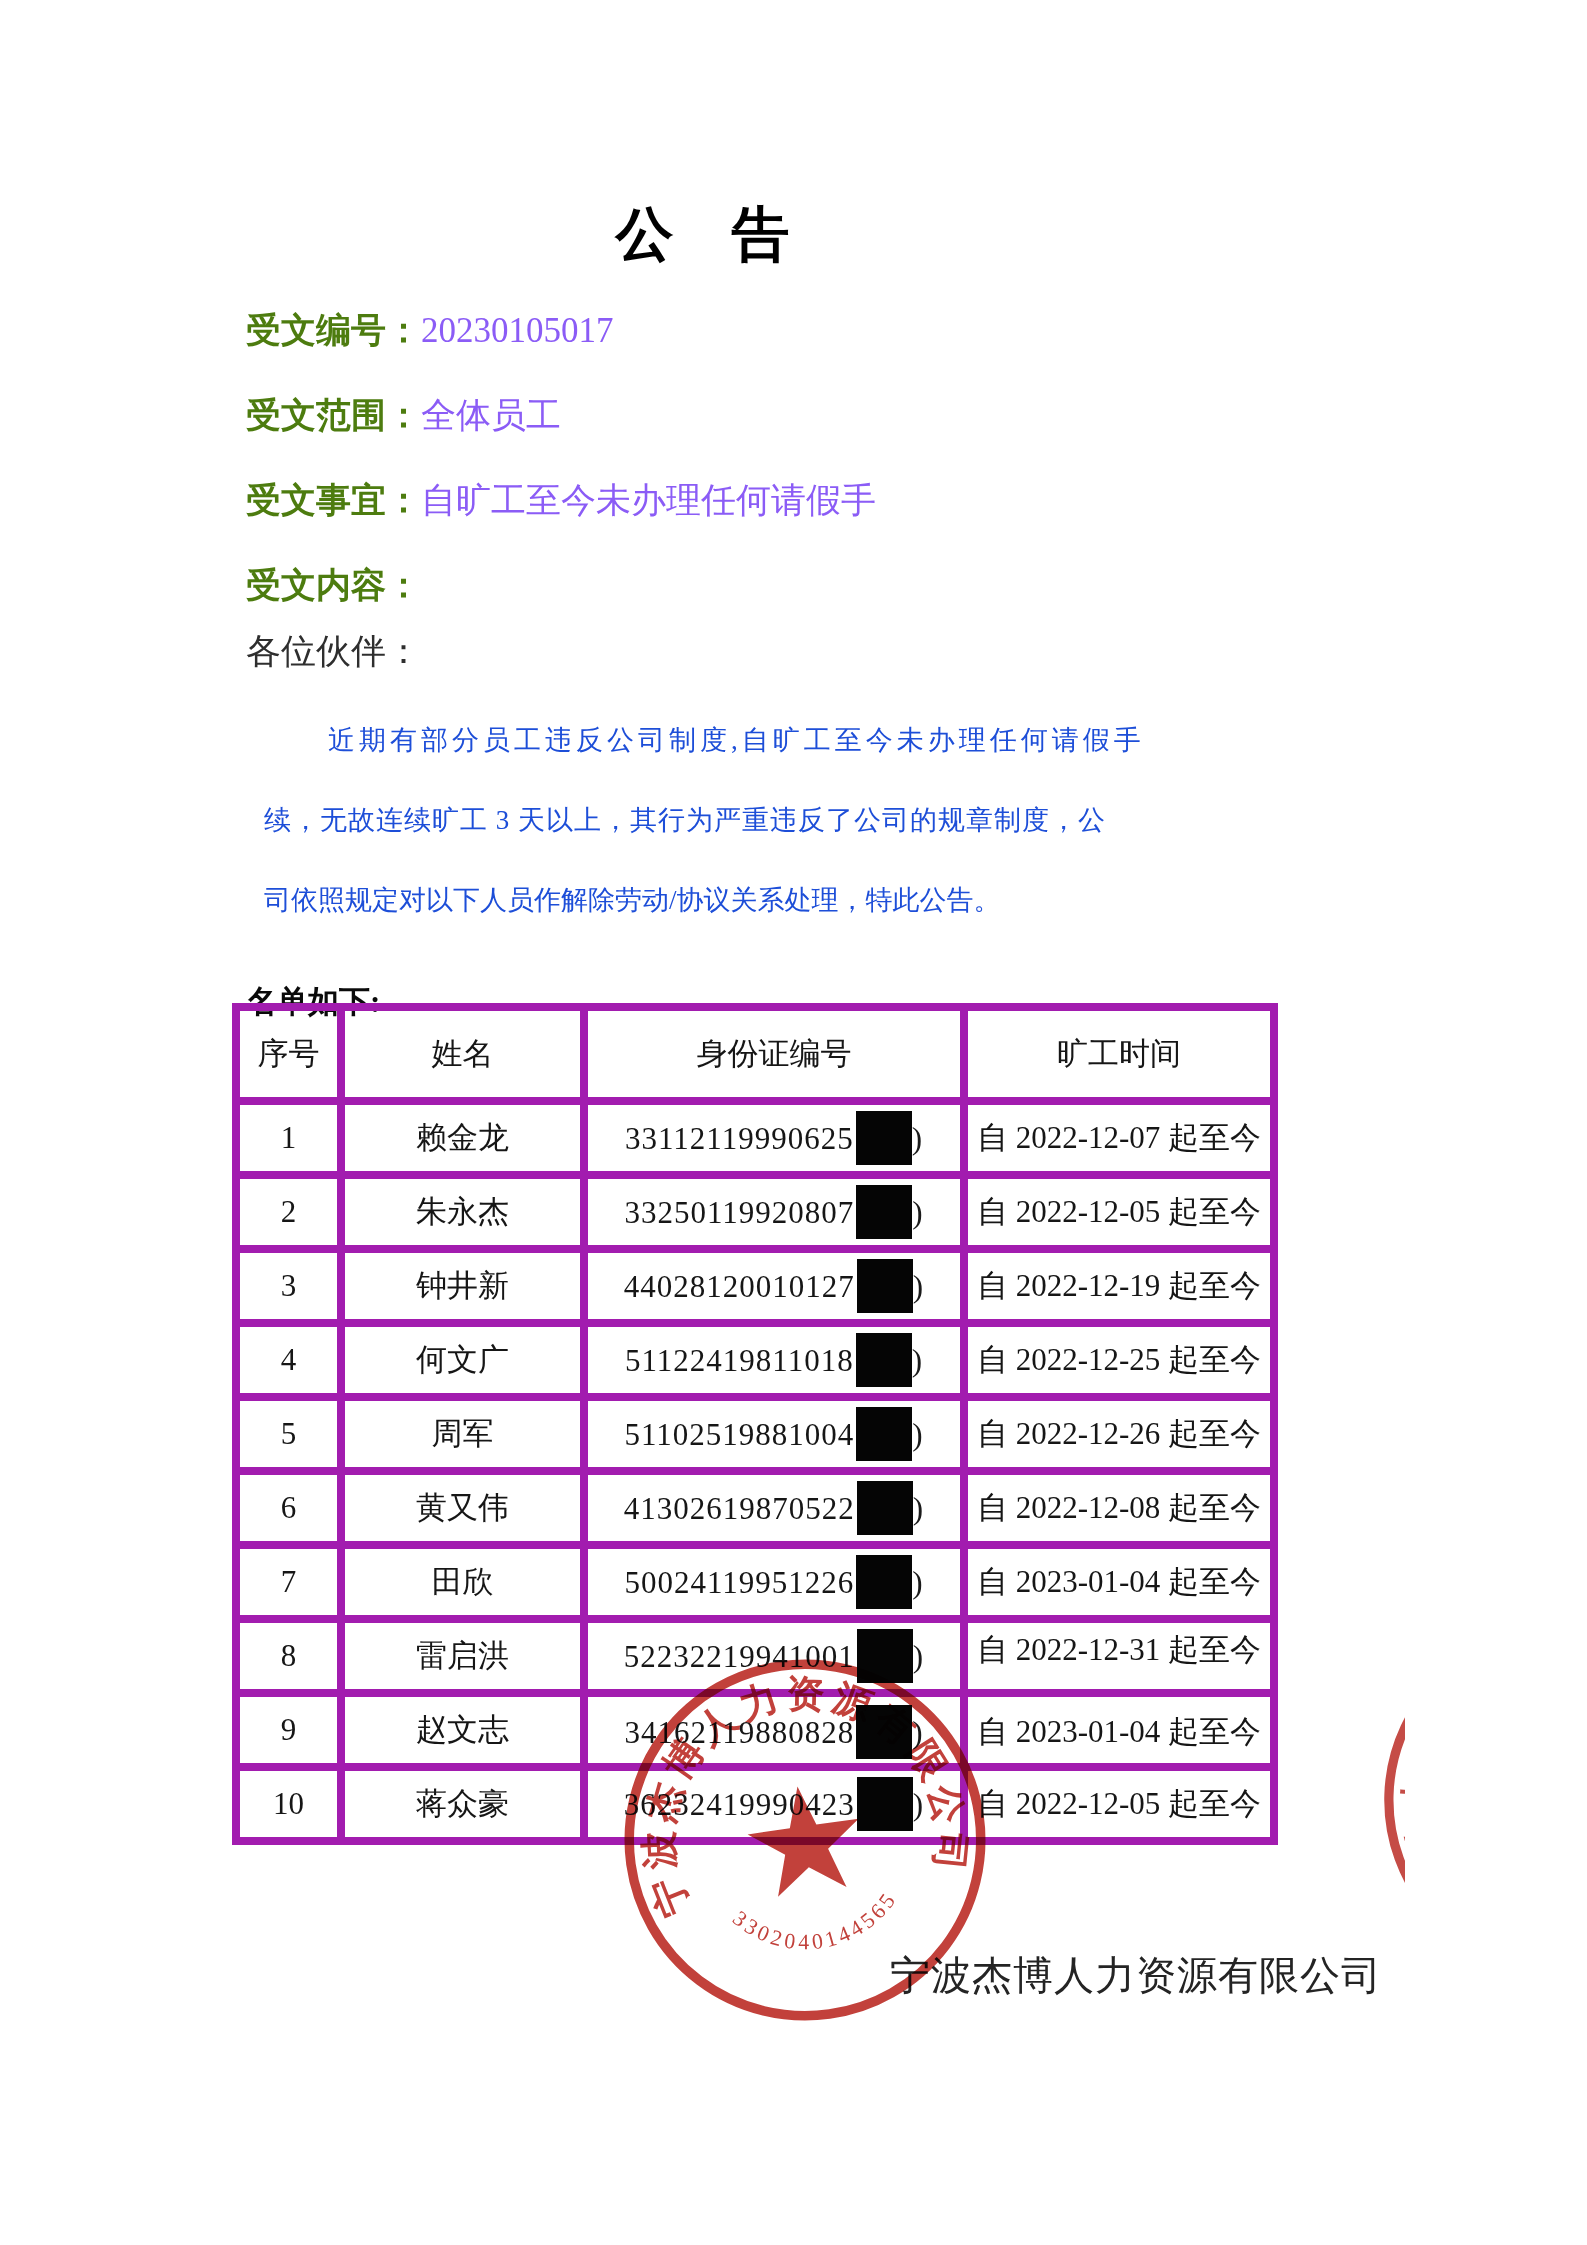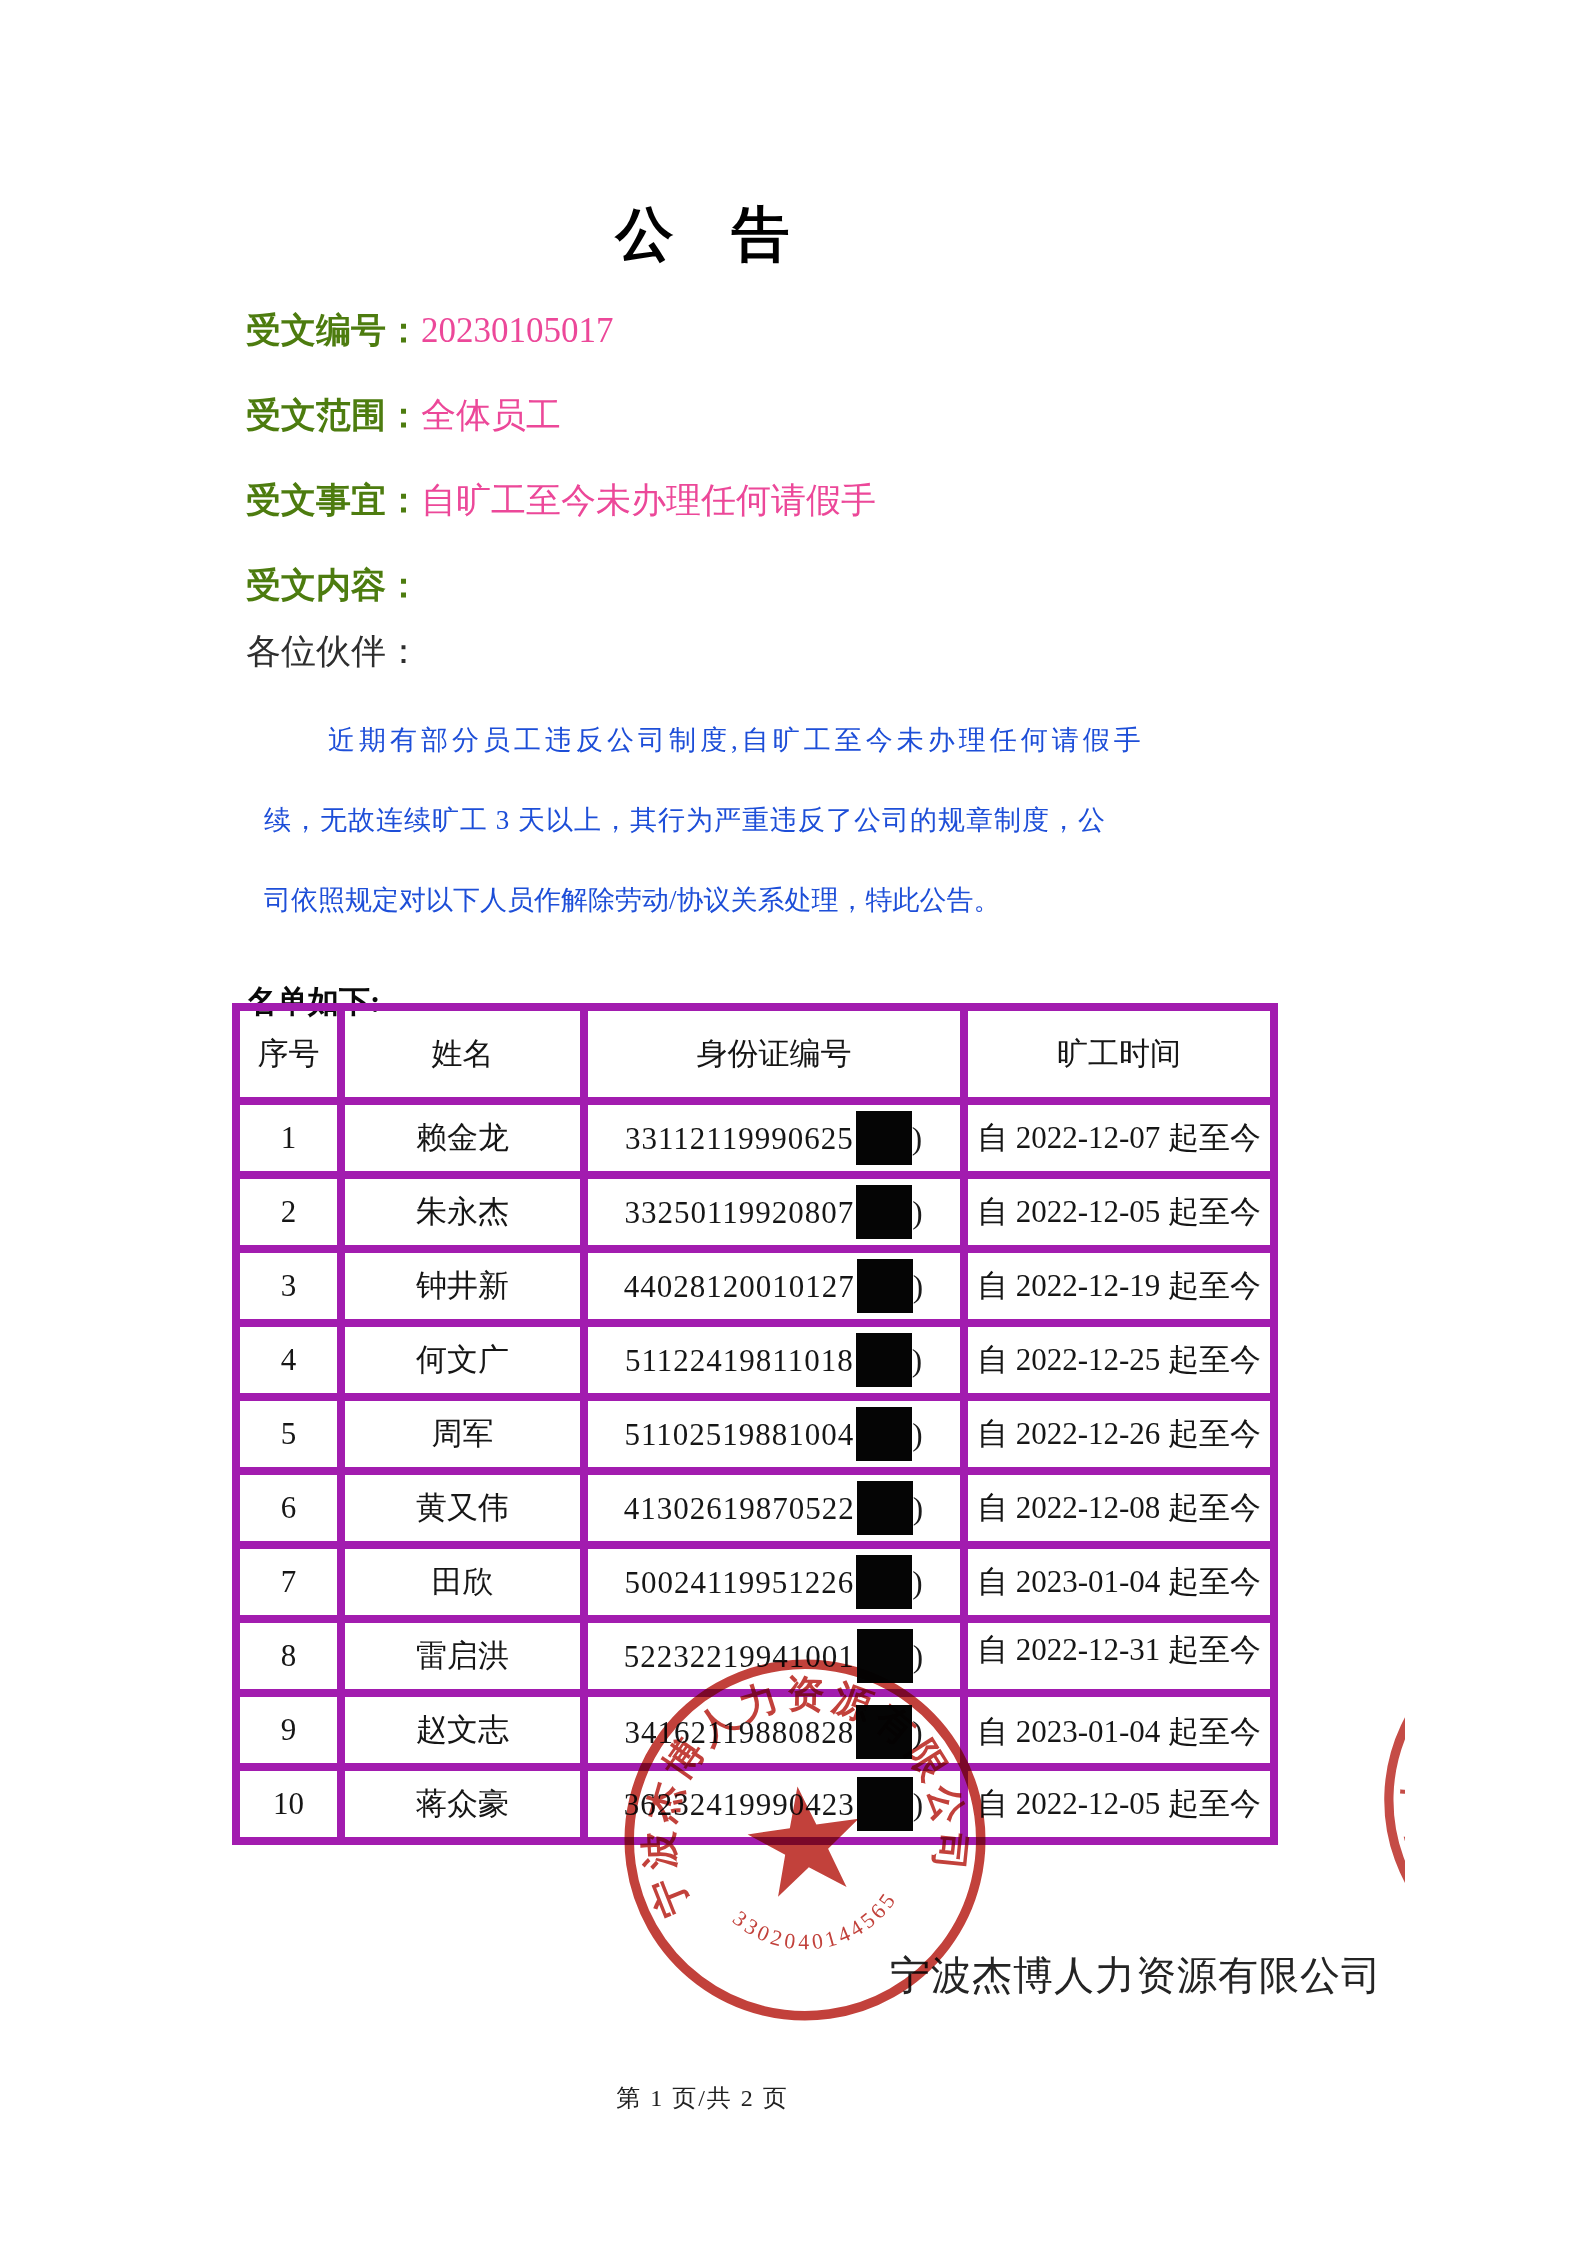--- a/index.html
+++ b/index.html
@@ -11,21 +11,21 @@
     font-family:"Liberation Serif","DejaVu Serif",serif;
     color:#141414;
   }
   .doc-title{
     position:absolute;top:196px;left:0;width:100%;
     text-align:center;font-size:58px;font-weight:700;color:#000;
   }
   .fields{position:absolute;top:288px;left:246px;}
   .field-row{height:85px;line-height:85px;font-size:35px;white-space:nowrap;}
   .field-label{font-weight:700;color:#4d7c0f;}
-  .field-value{font-weight:400;color:#ec4899;}
+  .field-value{font-weight:400;color:#8b5cf6;}
   .salutation{position:absolute;top:630px;left:246px;font-size:35px;line-height:44px;color:#2e2e2e;}
   .paragraph{position:absolute;top:700px;left:264px;width:1118px;font-size:27px;color:#1d4ed8;}
   .para-line{height:80px;line-height:80px;white-space:nowrap;}
   .para-line.l1{padding-left:64px;letter-spacing:4px;}
   .para-line.l2{letter-spacing:1px;font-family:Liberation Serif, serif;}
   .para-line.l3{letter-spacing:0;}
   .list-label{position:absolute;top:953px;left:246px;font-size:31px;font-weight:700;color:#0a0a0a;margin-top:28px;}
   table.roster{
     position:absolute;top:1003px;left:232px;
     border-collapse:collapse;table-layout:fixed;
@@ -172,21 +172,20 @@
           <td class="cell-no">10</td>
           <td class="cell-name">蒋众豪</td>
           <td class="cell-id"><span>36232419990423</span><span class="redaction-box"></span><span class="id-paren">)</span></td>
           <td class="cell-time">自 2022-12-05 起至今</td>
         </tr>
       </tbody>
   </table>
 
   <div class="company-signature">宁波杰博人力资源有限公司</div>
 
-  <div class="page-footer">第 1 页/共 2 页</div>
 
   <div class="stamp stamp-main" style="color: rgb(187, 44, 37);">
     <svg viewBox="0 0 400 400">
       <defs>
         <path id="arcTop1" d="M 73.1 259.2 A 140 140 0 1 1 326.9 259.2" fill="none"></path>
         <path id="arcBot1" d="M 105.8 266 A 115 115 0 0 0 294.2 266" fill="none"></path>
       </defs>
       <circle cx="200" cy="200" r="185" fill="none" stroke="currentColor" stroke-width="10"></circle>
       <polygon fill="currentColor" points="200,143 214.1,185.6 259,185.8 222.8,212.4 236.4,255.2 200,229 163.6,255.2 177.2,212.4 141,185.8 185.9,185.6"></polygon>
       <text font-size="40" font-weight="700" letter-spacing="6" fill="currentColor">

